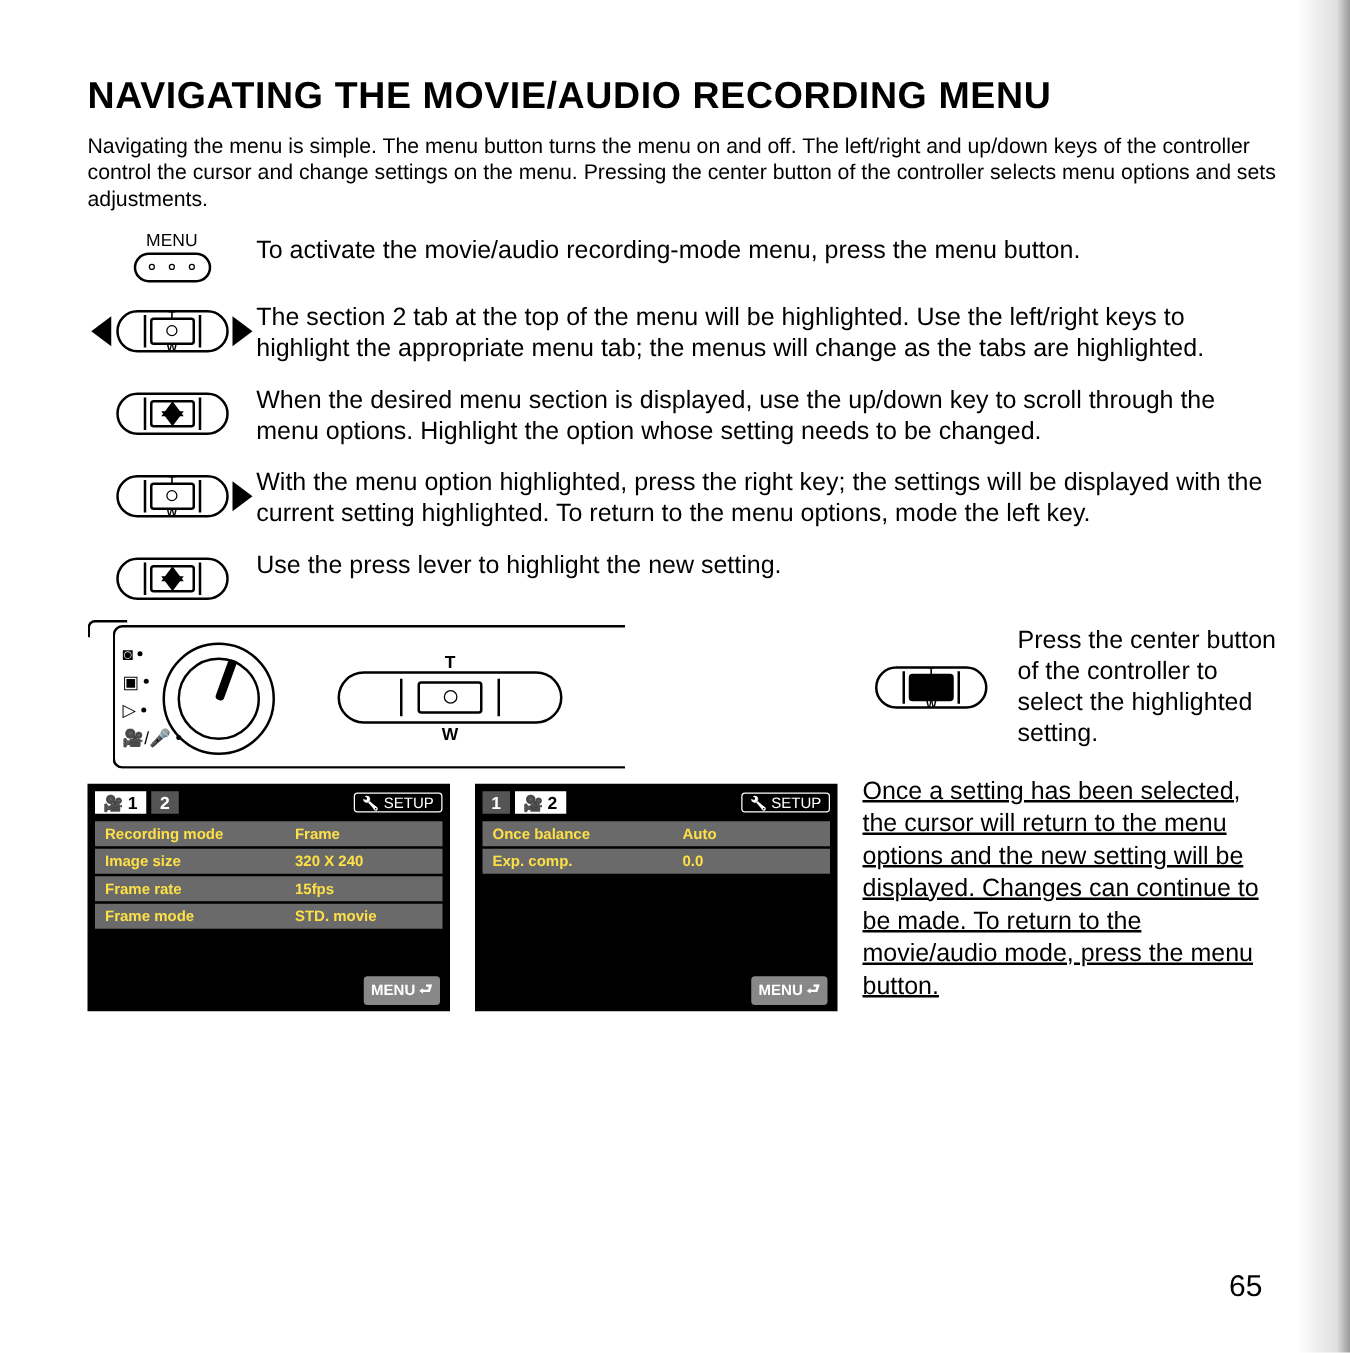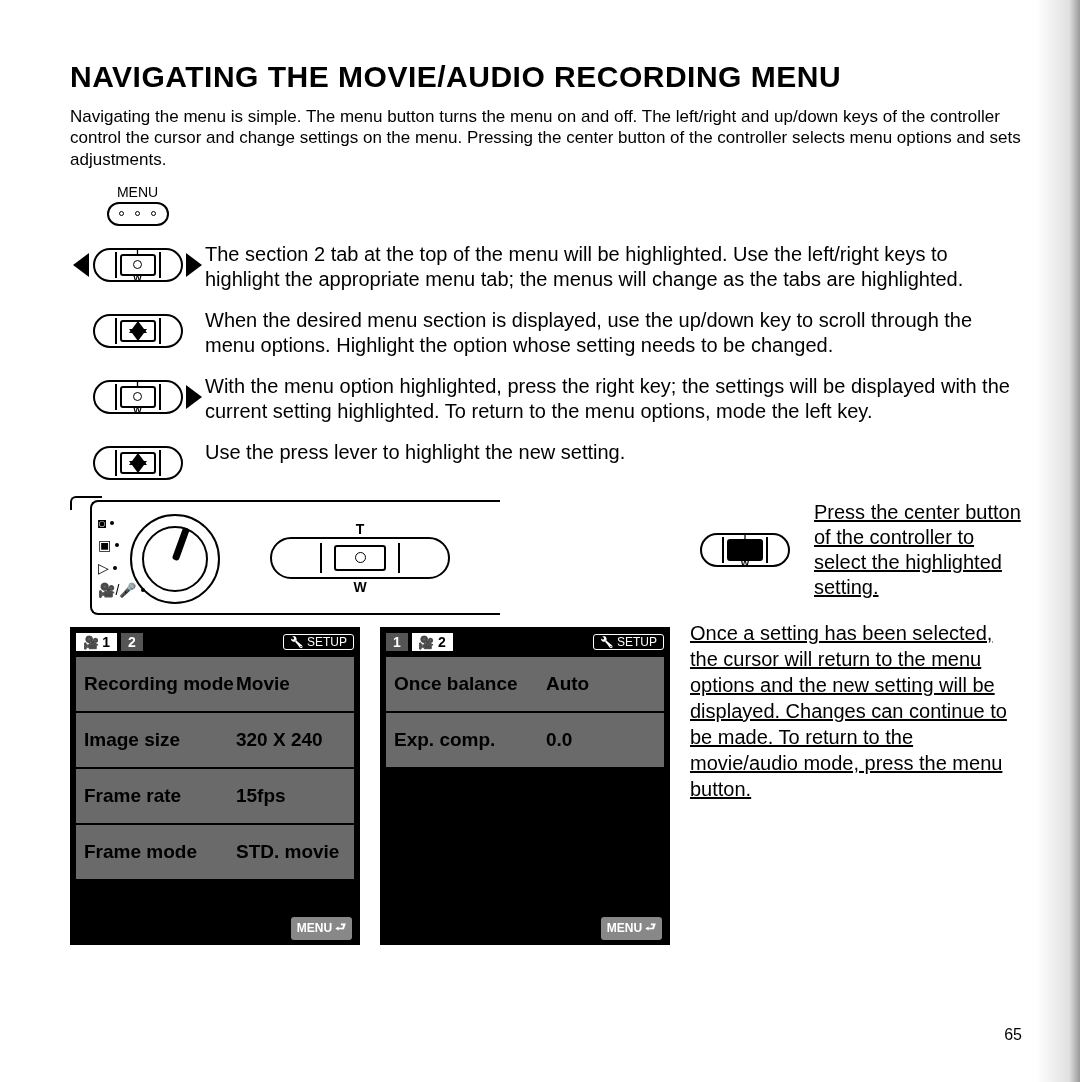--- a/index.html
+++ b/index.html
@@ -82,21 +82,21 @@
     display: flex;
     align-items: flex-start;
     gap: 20px;
     margin-top: 8px;
   }
   .bottom-left { flex: 0 0 440px; position: relative; }
   .bottom-right { flex: 1; }
   .center-tip {
     display: flex; align-items: center; gap: 14px; margin-bottom: 20px;
   }
-  .center-tip .step-text { padding-top: 0; text-decoration: underline; }
+  .center-tip .step-text { padding-top: 0; }
   .final-text { font-size: 20px; line-height: 1.3; text-decoration: underline; }
 
   .camera-top {
     position: relative; width: 410px; height: 115px;
     border: 2.5px solid #000; border-right: none; border-radius: 8px 0 0 8px;
     margin-left: 20px;
   }
   .camera-top::before {
     content:""; position:absolute; left:-22px; top:-6px; width:30px; height:12px;
     border-top:2.5px solid #000; border-left:2.5px solid #000; border-radius: 6px 0 0 0;
@@ -134,36 +134,36 @@
   .tab {
     background:#fff; color:#000; padding:1px 7px; font-size:14px; font-weight:bold;
     display:inline-flex; align-items:center; gap:3px;
   }
   .tab.inactive { background:#555; color:#fff; }
   .setup-badge {
     margin-left:auto; border:1.5px solid #fff; padding:0 6px; font-size:12px; border-radius:3px;
     display:inline-flex; align-items:center; gap:3px;
   }
   .menu-row {
-    background:#6a6a6a; margin:2px 6px; padding:16px 8px; display:flex; font-weight:bold;
-    color:#000000; font-size:19px;
+    background:#6a6a6a; margin:2px 6px; padding:3px 8px; display:flex; font-weight:bold;
+    color:#fde047; font-size:12px;
   }
   .menu-row .k { flex: 0 0 58%; }
   .menu-row .v { flex: 1; }
   .screen-spacer { height: 60px; }
   .menu-badge {
     position:absolute; right:8px; bottom:5px; background:#888; color:#fff;
     font-size:12px; padding:1px 6px; border-radius:3px; font-weight:bold;
     display:inline-flex; align-items:center; gap:3px;
   }
   .cam-icon::before{ content:"🎥"; font-size:13px; filter:grayscale(1); }
   .wrench::before{ content:"🔧"; font-size:11px; filter:grayscale(1) brightness(1.6);}
   .ret::before{ content:"⮐"; font-size:12px;}
   .page-num {
-    position:absolute; right:58px; bottom:38px; font-size:16px;
+    position:absolute; right:70px; bottom:38px; font-size:24px;
   }
   .mode-movie-ind { font-size:14px; }
 </style>
 </head>
 <body>
 
 <div class="page">
   <h1 class="title">NAVIGATING THE MOVIE/AUDIO RECORDING MENU</h1>
   <p class="intro">Navigating the menu is simple. The menu button turns the menu on and off. The left/right and up/down keys of the controller control the cursor and change settings on the menu. Pressing the center button of the controller selects menu options and sets adjustments.</p>
 
@@ -171,20 +171,21 @@
 
     <div class="step">
       <div class="step-icon-col">
         <div class="menu-label">MENU</div>
         <div class="menu-btn">
           <span class="dot"></span>
             <span class="dot"></span>
             <span class="dot"></span>
         </div>
       </div>
+      <div class="step-text">To activate the movie/audio recording-mode menu, press the menu button.</div>
     </div>
 
     <div class="step">
       <div class="step-icon-col">
         <div class="controller">
           <div class="arrow-left"></div>
           <div class="ctrl-capsule">
             <span class="t-label">T</span>
             <div class="ctrl-div-left"></div>
             <div class="ctrl-center"></div>
@@ -287,21 +288,21 @@
               </span>
             <span class="tab inactive">2</span>
             <span class="setup-badge">
                 <span class="wrench"></span>
                 <span>SETUP</span>
               </span>
           </div>
           <div id="s1rows">
               <div class="menu-row">
                 <span class="k">Recording mode</span>
-                <span class="v">Movie</span>
+                <span class="v">Frame</span>
               </div>
               <div class="menu-row">
                 <span class="k">Image size</span>
                 <span class="v">320 X 240</span>
               </div>
               <div class="menu-row">
                 <span class="k">Frame rate</span>
                 <span class="v">15fps</span>
               </div>
               <div class="menu-row">

